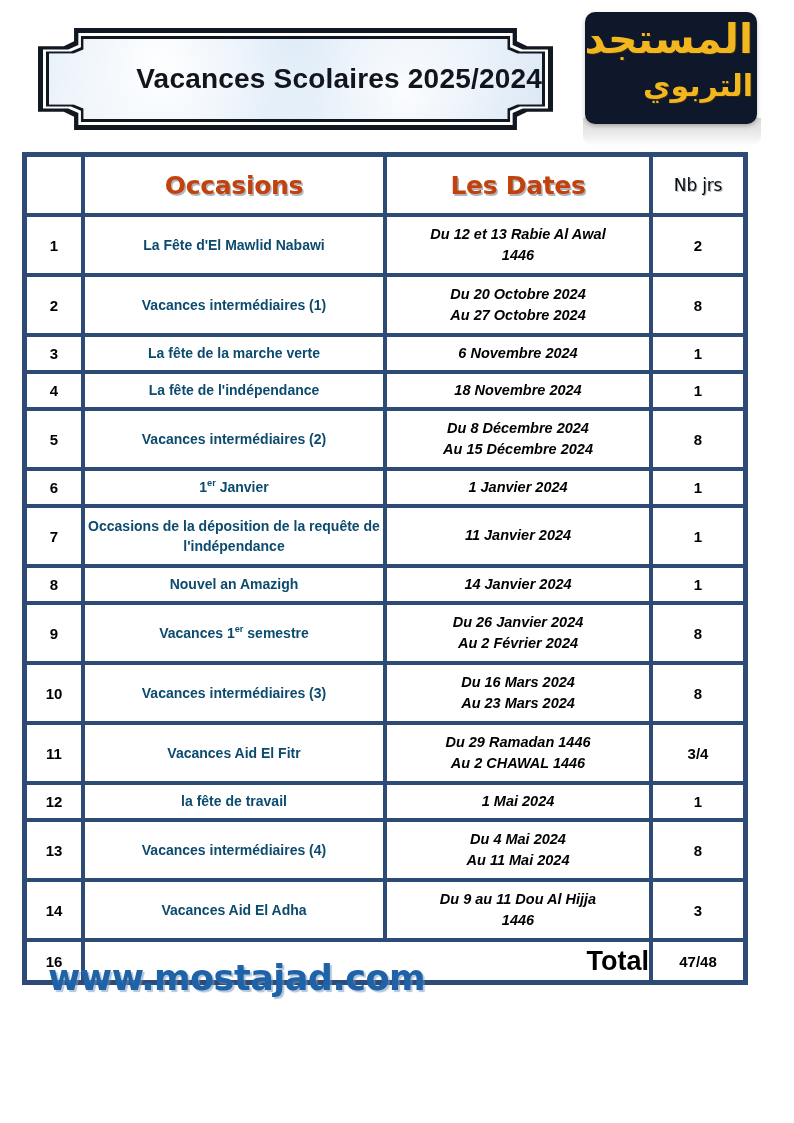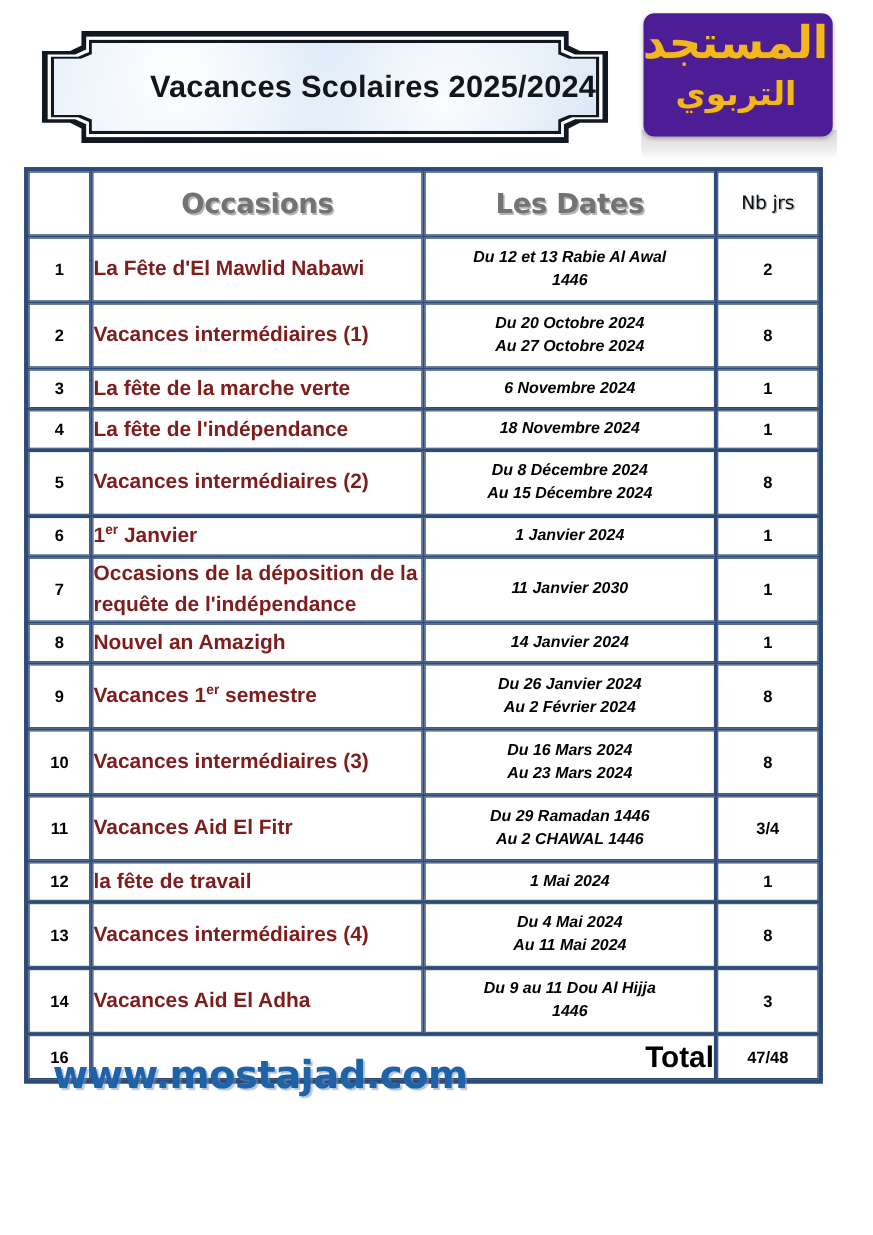--- a/index.html
+++ b/index.html
@@ -126,41 +126,40 @@
     left: 583px;
     top: 118px;
     width: 178px;
     height: 28px;
     background: linear-gradient(180deg, #d8d8d8 0%, #eaeaea 55%, #ffffff 100%);
     border-radius: 0 0 10px 10px;
   }
   #logo-card {
     position: absolute;
     inset: 0;
-    background: #4c1d95;
+    background: #0f172a;
     border-radius: 10px;
     box-shadow: 0 2px 4px rgba(0,0,0,0.25);
     overflow: hidden;
   }
   #logo-line1 {
     position: absolute;
     left: 0; right: 4px; top: 6px;
     text-align: center;
     font-family: "DejaVu Sans", sans-serif;
     font-size: 41px;
     font-weight: bold;
     color: #f2b71e;
     direction: rtl;
     line-height: 1.05;
     text-shadow: 1px 1px 0 rgba(120,70,0,0.35);
   }
   #logo-line2 {
     position: absolute;
     left: 0; right: 4px; top: 58px;
-    text-align: center;
     font-family: "DejaVu Sans", sans-serif;
     font-size: 30px;
     font-weight: bold;
     color: #f2b71e;
     direction: rtl;
     line-height: 1.05;
     text-shadow: 1px 1px 0 rgba(120,70,0,0.35);
   }
 
   
@@ -191,45 +190,45 @@
 
   thead th {
     background: #b9c9ea;
     height: 56px;
     text-align: center;
   }
   .hdr-big {
     font-family: "DejaVu Sans", sans-serif;
     font-size: 25px;
     font-weight: bold;
-    color: #737373;
+    color: #c2410c;
     letter-spacing: -0.3px;
     text-shadow: 1.5px 1.5px 0 rgba(30,40,60,0.35);
   }
   .hdr-small {
     font-family: "DejaVu Sans", sans-serif;
     font-size: 17px;
     font-weight: normal;
     color: #0a0d12;
     letter-spacing: -0.2px;
     text-shadow: 1.2px 1.2px 0 rgba(30,40,60,0.35);
   }
 
   td.num {
     text-align: center;
     font-size: 15px;
     font-weight: bold;
     color: #000;
   }
   td.occ {
-    text-align: left;
+    text-align: center;
     padding: 4px 6px 4px 14px;
-    font-size: 19px;
-    font-weight: bold;
-    color: #7f1d1d;
+    font-size: 14px;
+    font-weight: bold;
+    color: #0c4a6e;
     line-height: 1.45;
   }
   td.date {
     text-align: center;
     padding: 4px 6px 4px 14px;
     font-size: 14.5px;
     font-weight: bold;
     color: #000;
     line-height: 1.45;
     font-style: italic;
@@ -343,21 +342,21 @@
         </tr>
         <tr class="r2">
           <td class="num">6</td>
           <td class="occ">1<sup>er</sup> Janvier</td>
           <td class="date">1 Janvier 2024</td>
           <td class="nb">1</td>
         </tr>
         <tr class="r1">
           <td class="num">7</td>
           <td class="occ">Occasions de la déposition de la requête de l'indépendance</td>
-          <td class="date">11 Janvier 2030</td>
+          <td class="date">11 Janvier 2024</td>
           <td class="nb">1</td>
         </tr>
         <tr class="r2">
           <td class="num">8</td>
           <td class="occ">Nouvel an Amazigh</td>
           <td class="date">14 Janvier 2024</td>
           <td class="nb">1</td>
         </tr>
         <tr class="r1">
           <td class="num">9</td>

